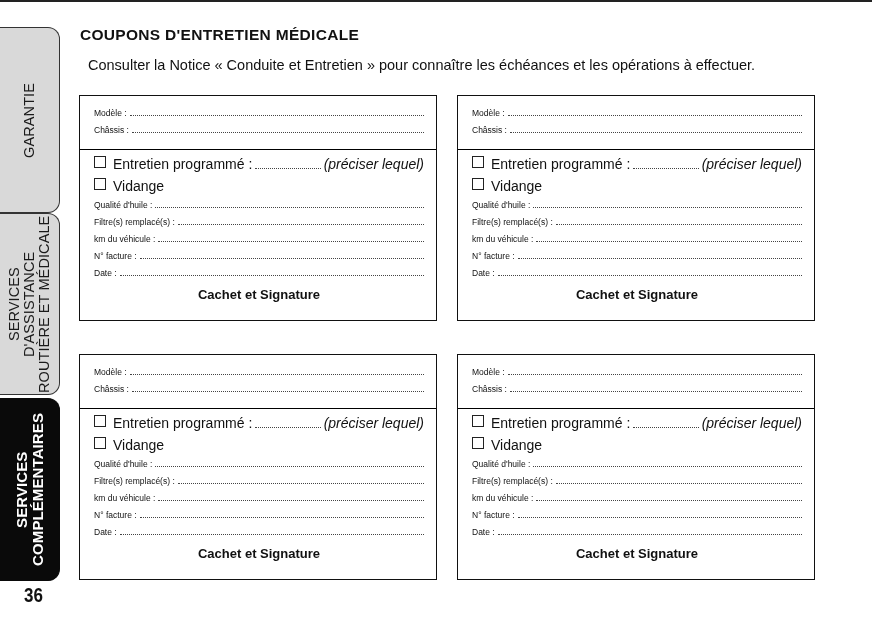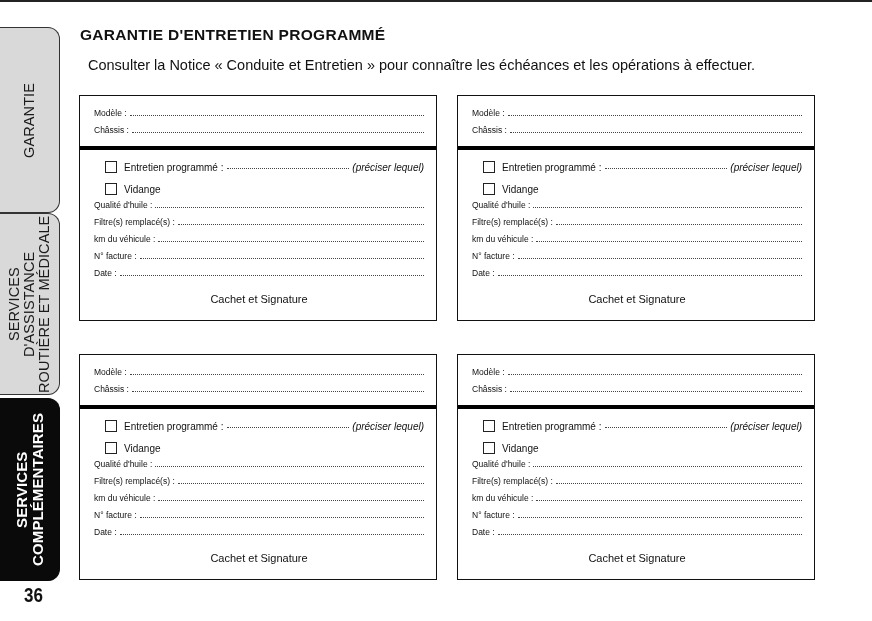--- a/index.html
+++ b/index.html
@@ -21,31 +21,31 @@
   #tab-services { top: 398px; height: 183px; }
 
   .page-number { position: absolute; left: 24px; top: 584px; font-size: 20px; font-weight: bold;
                  color: #111; transform: scaleX(0.85); transform-origin: left; }
 
   .title { position: absolute; left: 80px; top: 26px; font-size: 15.5px; font-weight: bold; letter-spacing: 0.3px; }
   .subtitle { position: absolute; left: 88px; top: 57px; font-size: 14.5px; }
 
   
   .coupon { position: absolute; width: 358px; height: 226px; border: 1px solid #111; background: #fff; }
-  .coupon .head { height: 54px; border-bottom: 4px solid #000000; padding: 12px 12px 0 14px; }
+  .coupon .head { height: 54px; border-bottom: 1px solid #000000; padding: 12px 12px 0 14px; }
   .coupon .body { padding: 6px 12px 0 14px; }
   .line { display: flex; align-items: baseline; font-size: 8.5px; height: 17px; white-space: nowrap; }
   .line .lbl { flex: none; }
   .line .dots { flex: 1; border-bottom: 1px dotted #444; margin-left: 3px; height: 8px; }
-  .check-line { display: flex; align-items: center; font-size: 10px; height: 22px; white-space: nowrap; margin-left: 11px; }
+  .check-line { display: flex; font-size: 14px; height: 22px; white-space: nowrap; }
   .checkbox { width: 12px; height: 12px; border: 1px solid #222; margin-right: 7px; flex: none; }
   .check-line .dots { flex: 1; border-bottom: 1px dotted #444; margin-left: 3px; height: 4px; align-self: center; }
   .check-line .lbl { flex: none; }
   .check-line .suffix { flex: none; margin-left: 3px; font-style: italic; }
-  .sign { text-align: center; font-size: 11px; margin-top: 8px; }
+  .sign { text-align: center; font-size: 13px; margin-top: 2px; font-weight: bold; }
 
   #coupon-1 { left: 79px; top: 95px; }
   #coupon-2 { left: 457px; top: 95px; }
   #coupon-3 { left: 79px; top: 354px; }
   #coupon-4 { left: 457px; top: 354px; }
 </style>
 </head>
 <body>
 
 <div class="top-rule"></div>
@@ -61,21 +61,21 @@
 </div>
 <div class="tab active" id="tab-services">
   <div class="tab-text">
     <span>SERVICES</span><br>
     <span>COMPLÉMENTAIRES</span>
   </div>
 </div>
 
 <div class="page-number">36</div>
 
-<div class="title">GARANTIE D'ENTRETIEN PROGRAMMÉ</div>
+<div class="title">COUPONS D'ENTRETIEN MÉDICALE</div>
 <div class="subtitle">Consulter la Notice « Conduite et Entretien » pour connaître les échéances et les opérations à effectuer.</div>
 
 <div class="coupon" id="coupon-1">
   <div class="head">
     <div class="line">
         <span class="lbl">Modèle :</span>
         <span class="dots"></span>
       </div>
     <div class="line">
         <span class="lbl">Châssis :</span>

